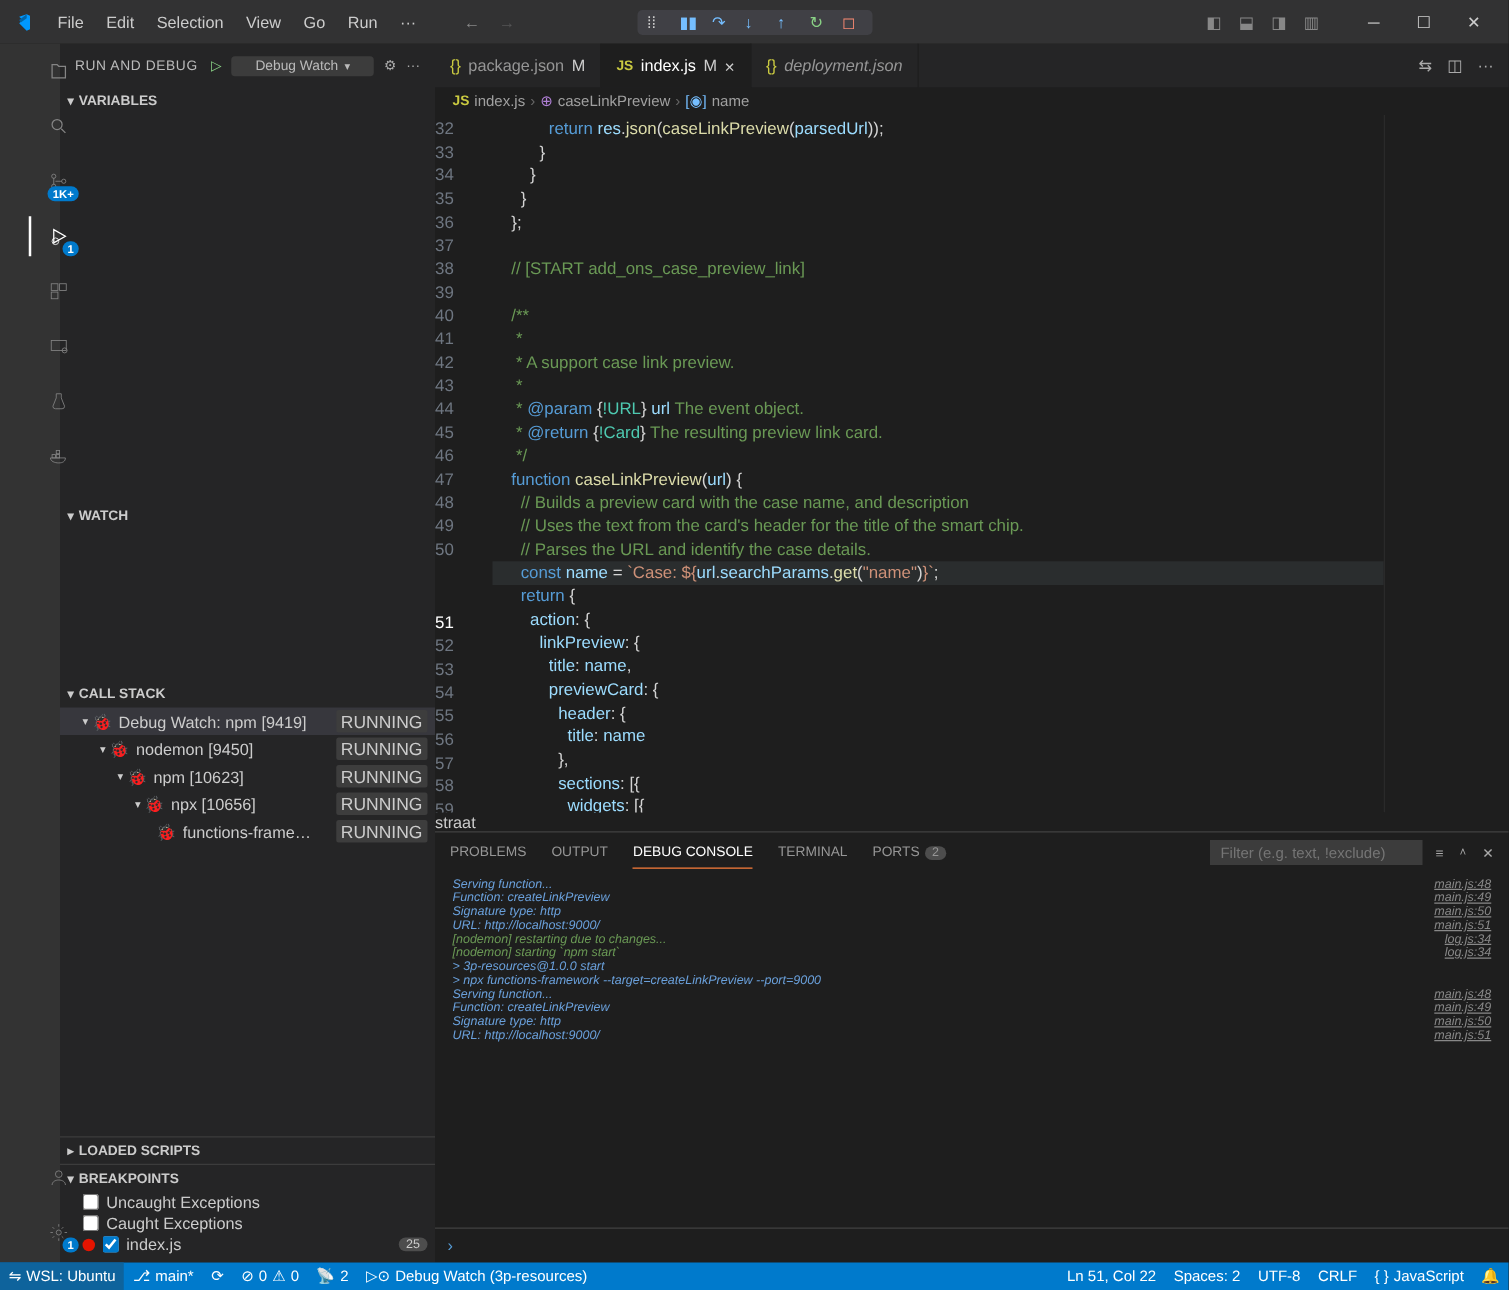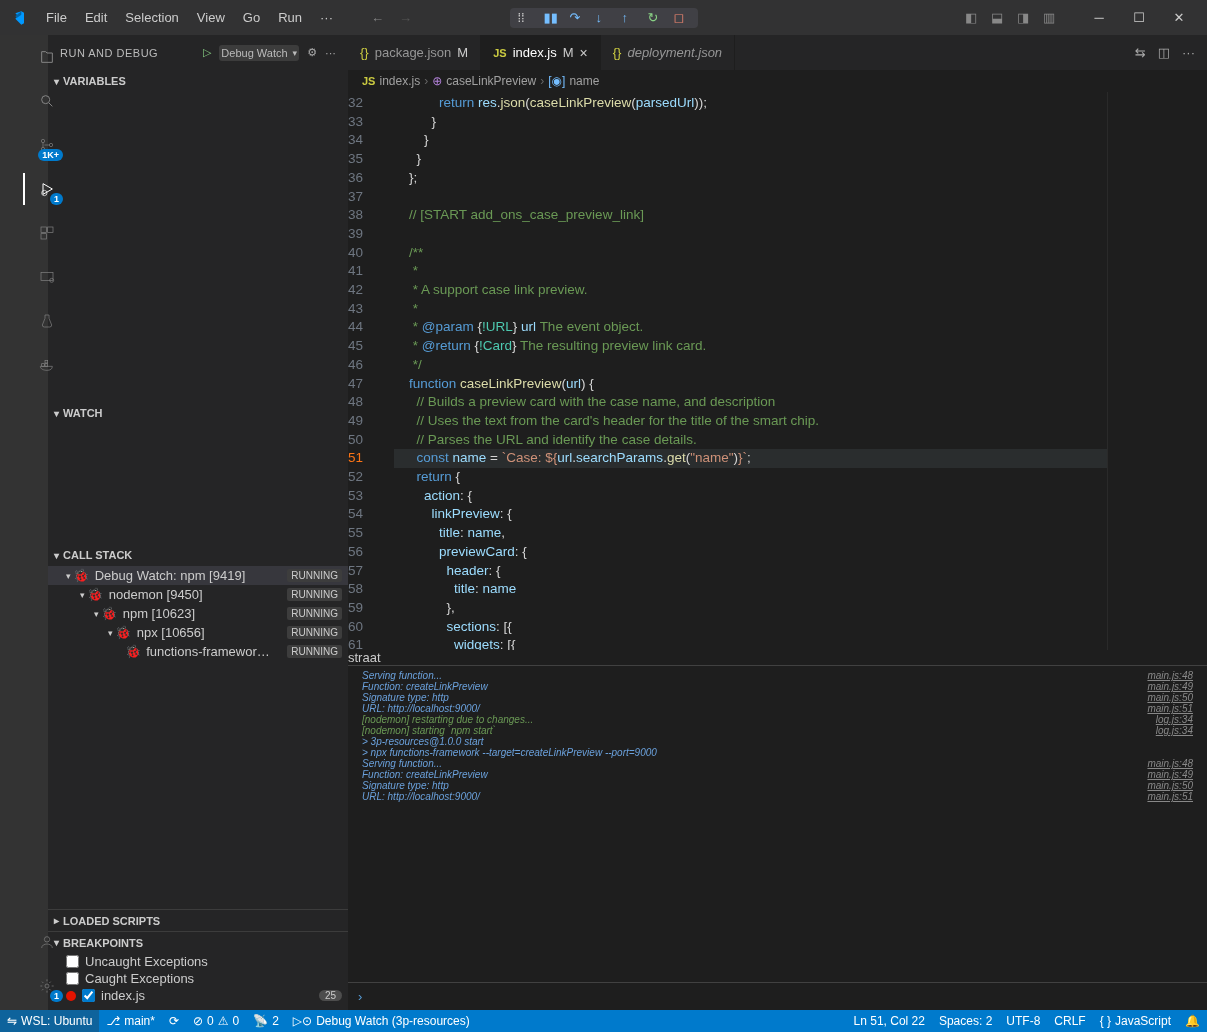--- a/index.html
+++ b/index.html
@@ -18,31 +18,31 @@
 .main { flex: 1; display: flex; min-height: 0; }
 .activity-bar { width: 48px; background: #333333; display: flex; flex-direction: column; align-items: center; padding-top: 8px; gap: 16px; padding-left: 46px;}
 .activity-bar .ab-item { width:28px; height:28px; color:#858585; display:flex; align-items:center; justify-content:center; position:relative;}
 .activity-bar .ab-item.active { color:#ffffff; }
 .activity-bar .ab-item.active::before { content:''; position:absolute; left:-10px; top:-2px; bottom:-2px; width:2px; background:#fff;}
 .activity-bar .spacer { flex:1; }
 .badge-blue { position:absolute; bottom:-2px; right:-2px; background:#007acc; color:#fff; font-size:9px; border-radius:8px; padding:1px 4px; font-weight:600;}
 .sidebar { width: 300px; background: #252526; display: flex; flex-direction: column; }
 .sidebar-header { height: 35px; display: flex; align-items: center; padding: 0 12px; font-size: 11px; color: #bbbbbb; gap:8px;}
 .sidebar-header .title { flex:1; letter-spacing:0.5px;}
-.debug-select { display:flex; align-items:center; gap:5px; background:#3c3c3c; padding:2px 2px; border-radius:3px;}
+.debug-select { display:flex; align-items:center; gap:5px; background:#3c3c3c; padding:2px 19px; border-radius:3px;}
 .play-icon { color:#89d185; }
 .section-header { height:22px; display:flex; align-items:center; padding:0 6px; font-size:11px; font-weight:700; color:#ccc; cursor:pointer;}
 .section-header .chev { margin-right:4px; font-size:10px;}
 .section-body { flex: 0 0 auto; }
 .watch-section { flex:0 0 120px; }
 .callstack-section { flex:0 0 auto;}
 .cs-row { display:flex; align-items:center; padding:2px 6px 2px 18px; font-size:13px;}
 .cs-row.selected { background:#37373d; }
 .cs-row .label { flex:1; white-space:nowrap; overflow:hidden; text-overflow:ellipsis;}
-.cs-row .status { background:#3d3d3d; color:#ccc; font-size:10px; padding:1px 4px; border-radius:2px; margin-left:12px;}
+.cs-row .status { background:#3d3d3d; color:#ccc; font-size:14px; padding:1px 4px; border-radius:2px; margin-left:12px;}
 .cs-row .bug { color:#888; margin-right:5px;}
 .bp-row { display:flex; align-items:center; gap:6px; padding:1px 6px 1px 18px; font-size:13px;}
 .bp-row input { accent-color:#007acc;}
 .bp-count { margin-left:auto; background:#4d4d4d; border-radius:8px; padding:0 6px; font-size:10px;}
 .editor-area { flex: 1; display: flex; flex-direction: column; min-width:0;}
 .tabs { height: 35px; background: #252526; display: flex; align-items:center;}
 .tab { height:100%; display:flex; align-items:center; gap:6px; padding:0 12px; color:#969696; border-right:1px solid #1e1e1e; position:relative;}
 .tab.active { background:#1e1e1e; color:#ffffff; }
 .tab .mod { color:#ccc;}
 .tab .close { color:#ccc; font-size:14px;}
@@ -335,38 +335,46 @@
           <div>41</div>
           <div>42</div>
           <div>43</div>
           <div>44</div>
           <div>45</div>
           <div>46</div>
           <div>47</div>
           <div>48</div>
           <div>49</div>
           <div>50</div>
-          <div style="color: #f97316;">51</div>
+          <div style="color: #ffffff; margin-top: 40px;">51</div>
           <div>52</div>
           <div>53</div>
           <div>54</div>
           <div>55</div>
           <div>56</div>
           <div>57</div>
           <div>58</div>
           <div>59</div>
           <div>60</div>
           <div>61</div>
         </div>
       <div class="code" id="code"><div>            <span class="c-kw">return</span> <span class="c-var">res</span><span class="c-pt">.</span><span class="c-fn">json</span><span class="c-pt">(</span><span class="c-fn">caseLinkPreview</span><span class="c-pt">(</span><span class="c-var">parsedUrl</span><span class="c-pt">));</span></div><div>          <span class="c-pt">}</span></div><div>        <span class="c-pt">}</span></div><div>      <span class="c-pt">}</span></div><div>    <span class="c-pt">};</span></div><div>&nbsp;</div><div>    <span class="c-cm">// [START add_ons_case_preview_link]</span></div><div>&nbsp;</div><div>    <span class="c-cm">/**</span></div><div>    <span class="c-cm"> *</span></div><div>    <span class="c-cm"> * A support case link preview.</span></div><div>    <span class="c-cm"> *</span></div><div>    <span class="c-cm"> * </span><span class="c-kw">@param</span> <span class="c-pt">{</span><span class="c-type">!URL</span><span class="c-pt">}</span> <span class="c-var">url</span> <span class="c-cm">The event object.</span></div><div>    <span class="c-cm"> * </span><span class="c-kw">@return</span> <span class="c-pt">{</span><span class="c-type">!Card</span><span class="c-pt">}</span> <span class="c-cm">The resulting preview link card.</span></div><div>    <span class="c-cm"> */</span></div><div>    <span class="c-kw">function</span> <span class="c-fn">caseLinkPreview</span><span class="c-pt">(</span><span class="c-var">url</span><span class="c-pt">) {</span></div><div>      <span class="c-cm">// Builds a preview card with the case name, and description</span></div><div>      <span class="c-cm">// Uses the text from the card's header for the title of the smart chip.</span></div><div>      <span class="c-cm">// Parses the URL and identify the case details.</span></div><div class="hl-line">      <span class="c-kw">const</span> <span class="c-var">name</span> <span class="c-pt">=</span> <span class="c-str">`Case: ${</span><span class="c-var">url</span><span class="c-pt">.</span><span class="c-var">searchParams</span><span class="c-pt">.</span><span class="c-fn">get</span><span class="c-pt">(</span><span class="c-str">"name"</span><span class="c-pt">)</span><span class="c-str">}`</span><span class="c-pt">;</span></div><div>      <span class="c-kw">return</span> <span class="c-pt">{</span></div><div>        <span class="c-prop">action</span><span class="c-pt">: {</span></div><div>          <span class="c-prop">linkPreview</span><span class="c-pt">: {</span></div><div>            <span class="c-prop">title</span><span class="c-pt">:</span> <span class="c-var">name</span><span class="c-pt">,</span></div><div>            <span class="c-prop">previewCard</span><span class="c-pt">: {</span></div><div>              <span class="c-prop">header</span><span class="c-pt">: {</span></div><div>                <span class="c-prop">title</span><span class="c-pt">:</span> <span class="c-var">name</span></div><div>              <span class="c-pt">},</span></div><div>              <span class="c-prop">sections</span><span class="c-pt">: [{</span></div><div>                <span class="c-prop">widgets</span><span class="c-pt">: [{</span></div></div>
       <div class="minimap"></div>
     </div>straat
 
     
     <div class="panel">
+      <div class="panel-tabs" id="panel-tabs">
+      <span class="ptab">PROBLEMS</span>
+          <span class="ptab">OUTPUT</span>
+          <span class="ptab active">DEBUG CONSOLE</span>
+          <span class="ptab">TERMINAL</span>
+          <span class="ptab">PORTS<span class="ports-badge">2</span></span>
+          <div class="filter"><input placeholder="Filter (e.g. text, !exclude)" style=""><span class="picon">≡</span><span class="picon">＾</span><span class="picon">✕</span></div>
+        </div>
       <div class="panel-body" id="panel-body">
           <div class="panel-row">
             <span class="msg p-blue">Serving function...</span>
             <span class="src">main.js:48</span>
           </div>
           <div class="panel-row">
             <span class="msg p-blue">Function: createLinkPreview</span>
             <span class="src">main.js:49</span>
           </div>
           <div class="panel-row">

